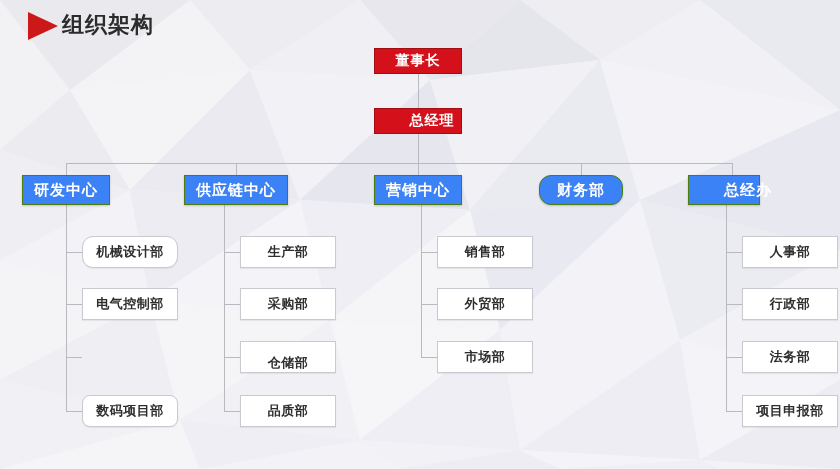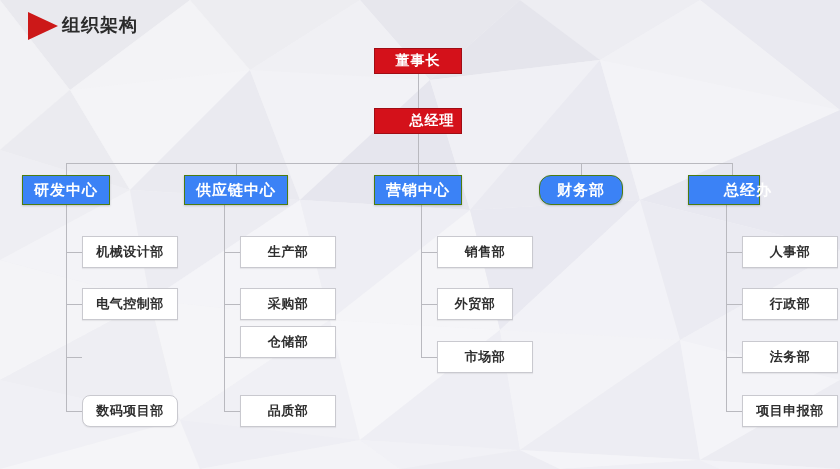--- a/index.html
+++ b/index.html
@@ -42,21 +42,21 @@
     position: absolute;
     left: 28px; top: 12px;
     width: 0; height: 0;
     border-left: 30px solid #cc1818;
     border-top: 14px solid transparent;
     border-bottom: 14px solid transparent;
   }
   #title-text {
     position: absolute;
     left: 62px; top: 10px;
-    font-size: 18px;
+    font-size: 22px;
     font-weight: bold;
     color: #2b2b2b;
     letter-spacing: 1px;
     line-height: 30px;
     white-space: nowrap;
     text-align: right;
   }
 
   
   #connectors {
@@ -238,47 +238,47 @@
   </div>
 
   <div class="node node-dept" style="left:539px; top:175px; width:84px;border-radius:12px;">
     <span>财务部</span>
   </div>
 
   <div class="node node-dept" style="left:688px; top:175px; width:72px;padding-left:48px;">
     <span>总经办</span>
   </div>
 
-  <div class="node node-sub" style="left:82px; top:236px; width:96px;">
+  <div class="node node-sub" style="left:82px; top:236px; width:96px;border-radius:11px;">
     <span>机械设计部</span>
   </div>
   <div class="node node-sub" style="left:82px; top:288px; width:96px;">
     <span>电气控制部</span>
   </div>
   <div class="node node-sub" style="left:82px; top:395px; width:96px;border-radius:8px;">
     <span>数码项目部</span>
   </div>
 
   <div class="node node-sub" style="left:240px; top:236px; width:96px;">
     <span>生产部</span>
   </div>
   <div class="node node-sub" style="left:240px; top:288px; width:96px;">
     <span>采购部</span>
   </div>
-  <div class="node node-sub" style="left:240px; top:326px; width:96px;">
+  <div class="node node-sub" style="left:240px; top:341px; width:96px;align-items:flex-end;">
     <span>仓储部</span>
   </div>
   <div class="node node-sub" style="left:240px; top:395px; width:96px;">
     <span>品质部</span>
   </div>
 
   <div class="node node-sub" style="left:437px; top:236px; width:96px;">
     <span>销售部</span>
   </div>
-  <div class="node node-sub" style="left:437px; top:288px; width:76px;">
+  <div class="node node-sub" style="left:437px; top:288px; width:96px;">
     <span>外贸部</span>
   </div>
   <div class="node node-sub" style="left:437px; top:341px; width:96px;">
     <span>市场部</span>
   </div>
 
   <div class="node node-sub" style="left:742px; top:236px; width:96px;">
     <span>人事部</span>
   </div>
   <div class="node node-sub" style="left:742px; top:288px; width:96px;">

